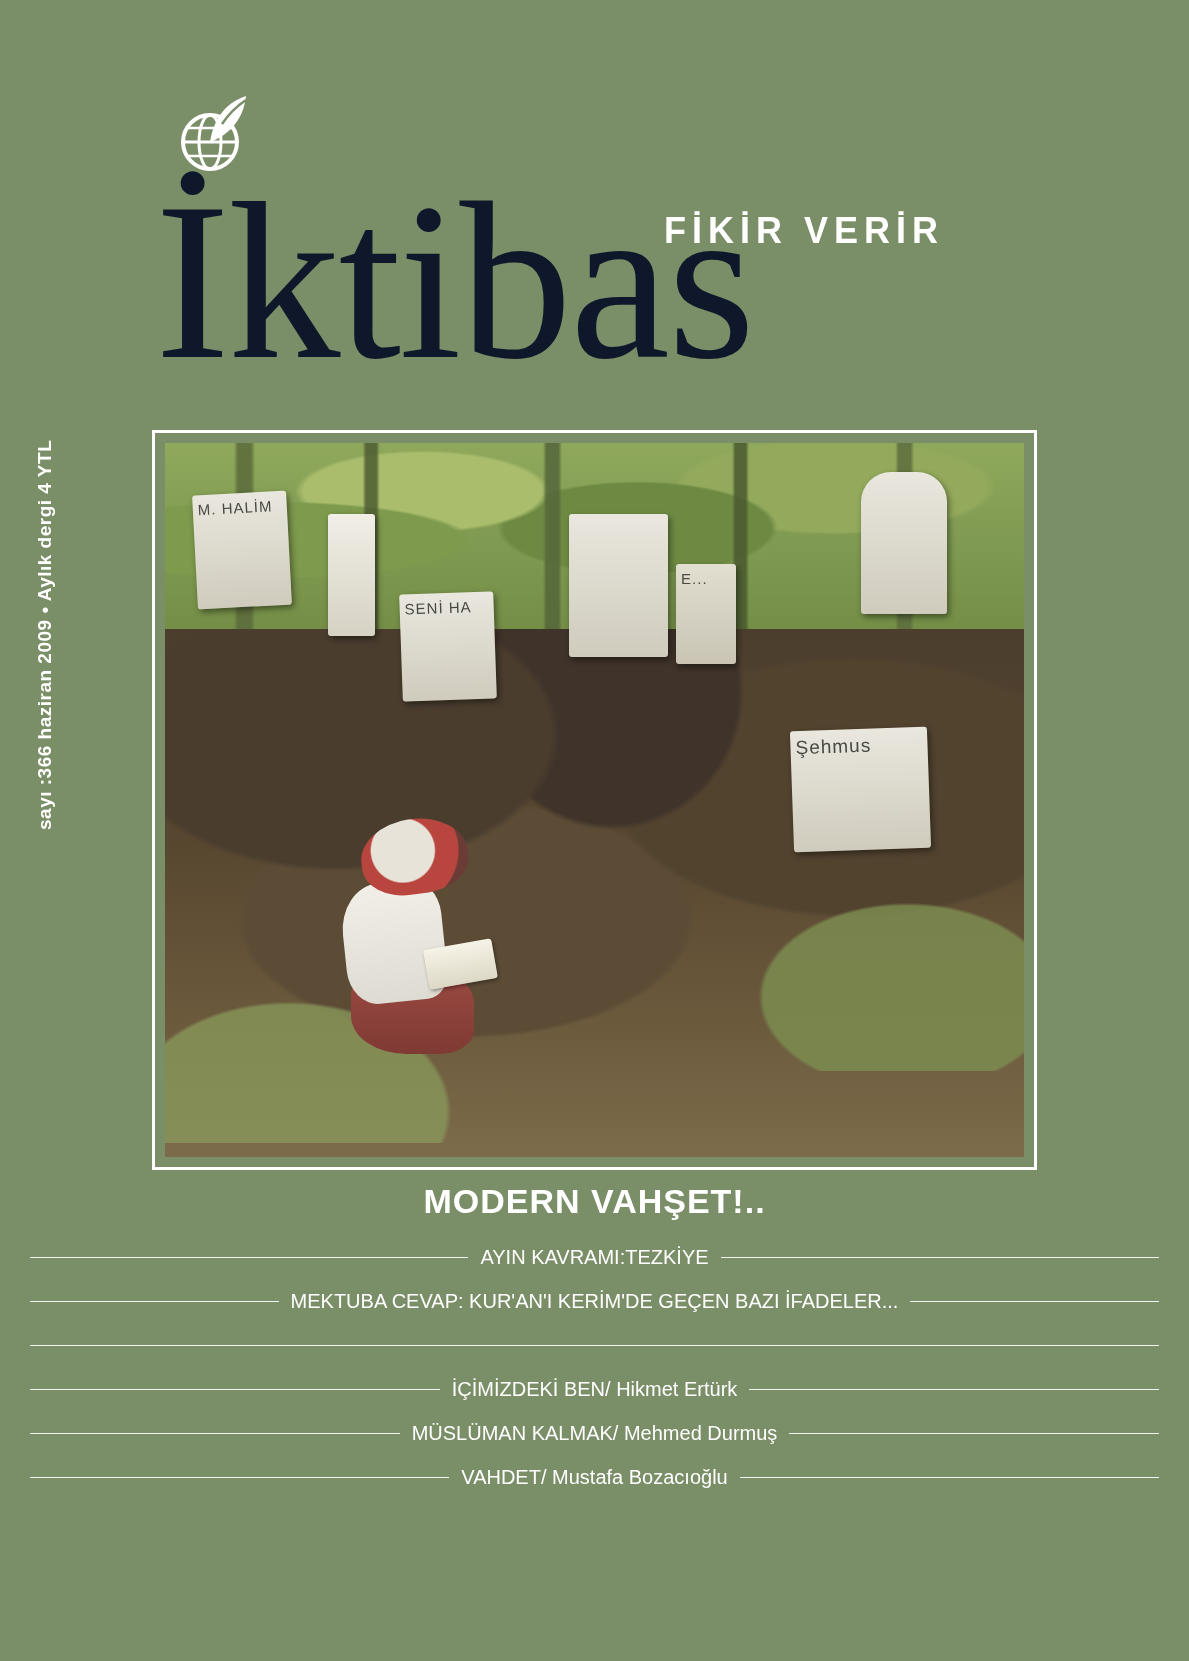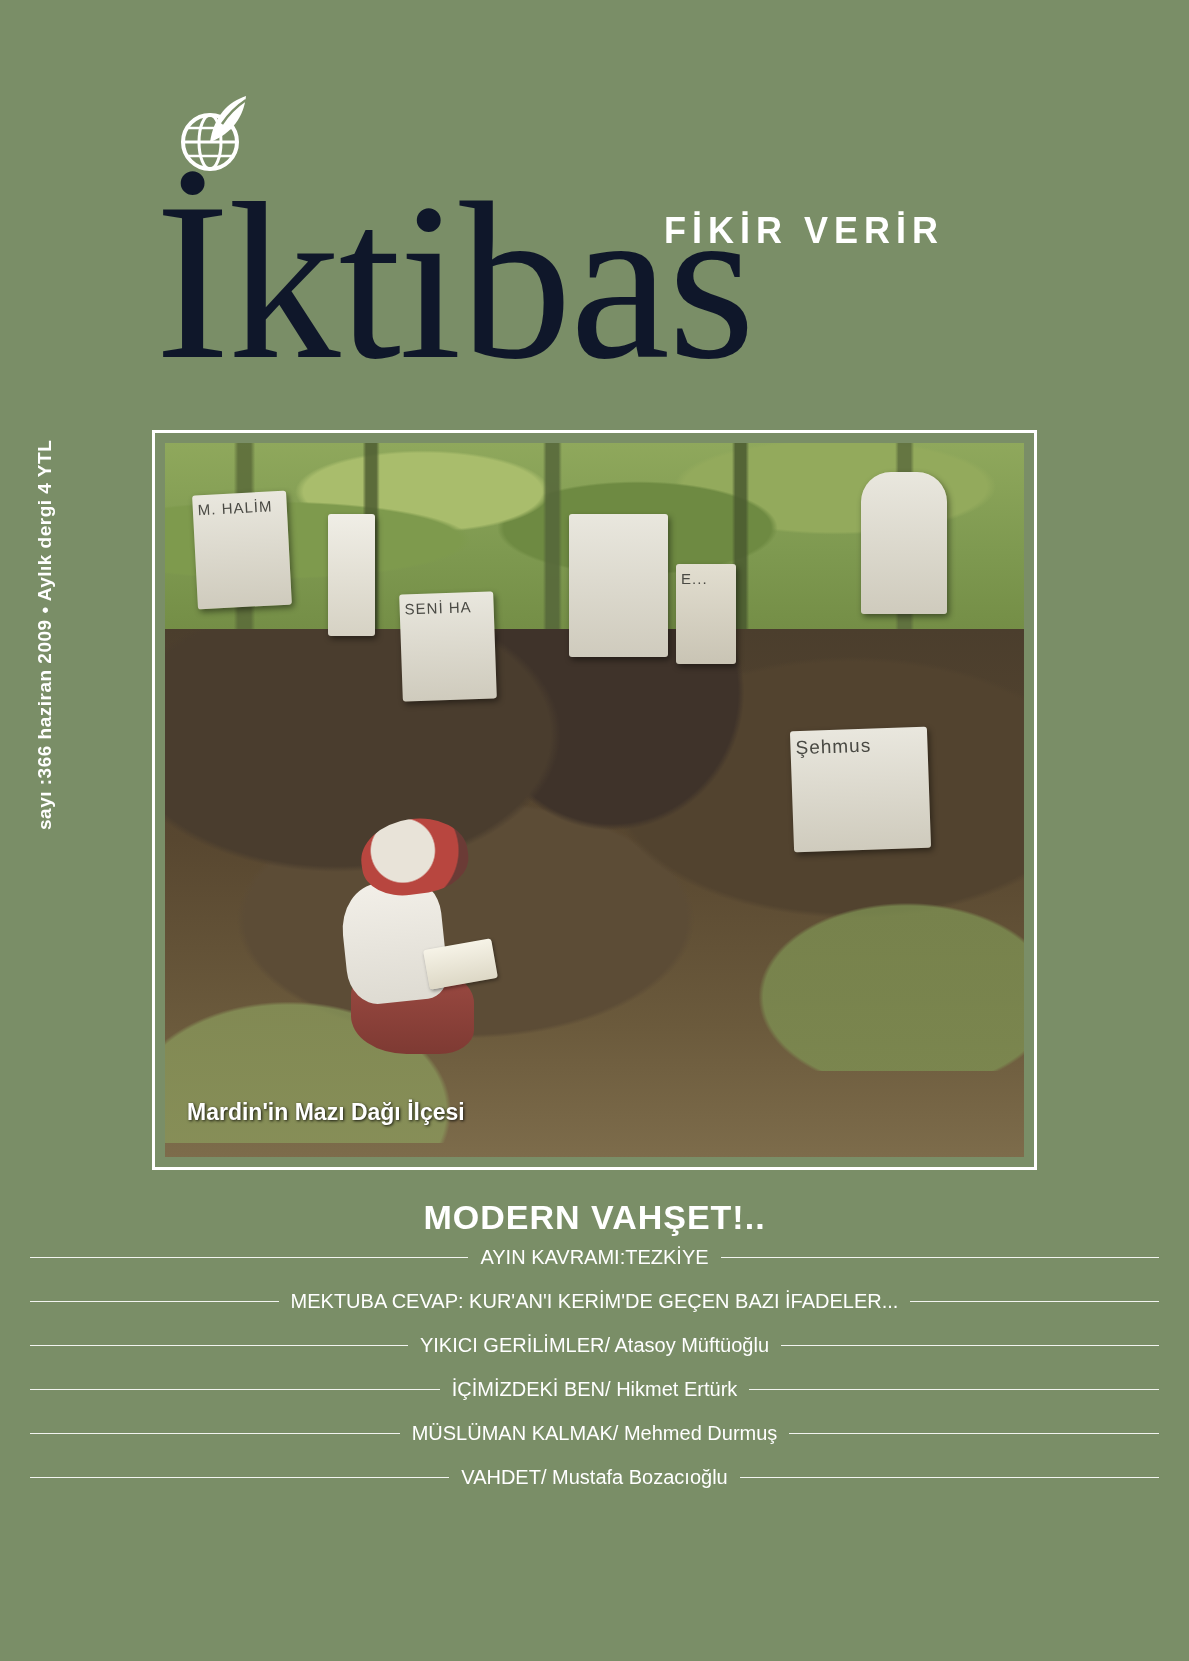--- a/index.html
+++ b/index.html
@@ -192,21 +192,20 @@
   .headline {
     position: absolute;
     left: 0;
     top: 1182px;
     width: 1189px;
     text-align: center;
     color: #ffffff;
     font-size: 34px;
     font-weight: bold;
     letter-spacing: 1px;
-    margin-top: 16px;
   }
 
   
   .contents {
     position: absolute;
     left: 0;
     top: 1235px;
     width: 1189px;
   }
   .toc-row {
@@ -277,42 +276,40 @@
       <div class="stone s7">Şehmus</div>
 
       <div class="woman">
         <div class="skirt"></div>
         <div class="torso"></div>
         <div class="headscarf"></div>
         <div class="book"></div>
       </div>
 
       <div class="caption">
-        <div>Mardin'in Mazı Dağı İlçesi</div>
       </div>
     </div>
   </div>
 
   <div class="headline">MODERN VAHŞET!..</div>
 
   <div class="contents">
     <div class="toc-row">
       <span class="rule left"></span>
       <span class="rule right"></span>
       <span class="toc-text"><span class="ttl">AYIN KAVRAMI:TEZKİYE</span><span class="author"></span></span>
     </div>
     <div class="toc-row">
       <span class="rule left"></span>
       <span class="rule right"></span>
       <span class="toc-text"><span class="ttl">MEKTUBA CEVAP: KUR'AN'I KERİM'DE GEÇEN BAZI İFADELER...</span><span class="author"></span></span>
     </div>
     <div class="toc-row">
       <span class="rule left"></span>
       <span class="rule right"></span>
-      <span class="toc-text"><span class="ttl">YIKICI GERİLİMLER/</span><span class="author"> Atasoy Müftüoğlu</span></span>
     </div>
     <div class="toc-row">
       <span class="rule left"></span>
       <span class="rule right"></span>
       <span class="toc-text"><span class="ttl">İÇİMİZDEKİ BEN/</span><span class="author"> Hikmet Ertürk</span></span>
     </div>
     <div class="toc-row">
       <span class="rule left"></span>
       <span class="rule right"></span>
       <span class="toc-text"><span class="ttl">MÜSLÜMAN KALMAK/</span><span class="author"> Mehmed Durmuş</span></span>

